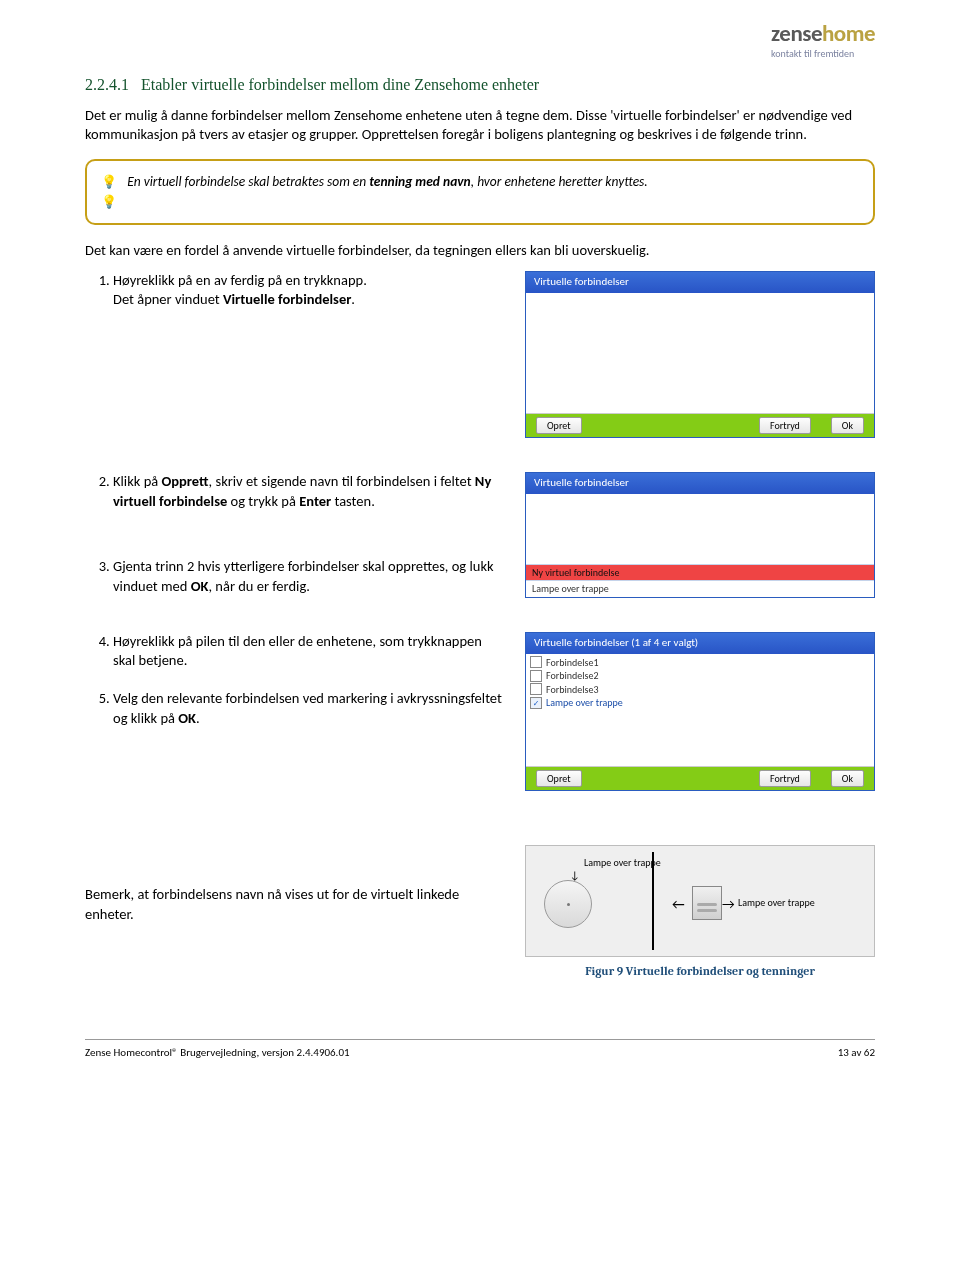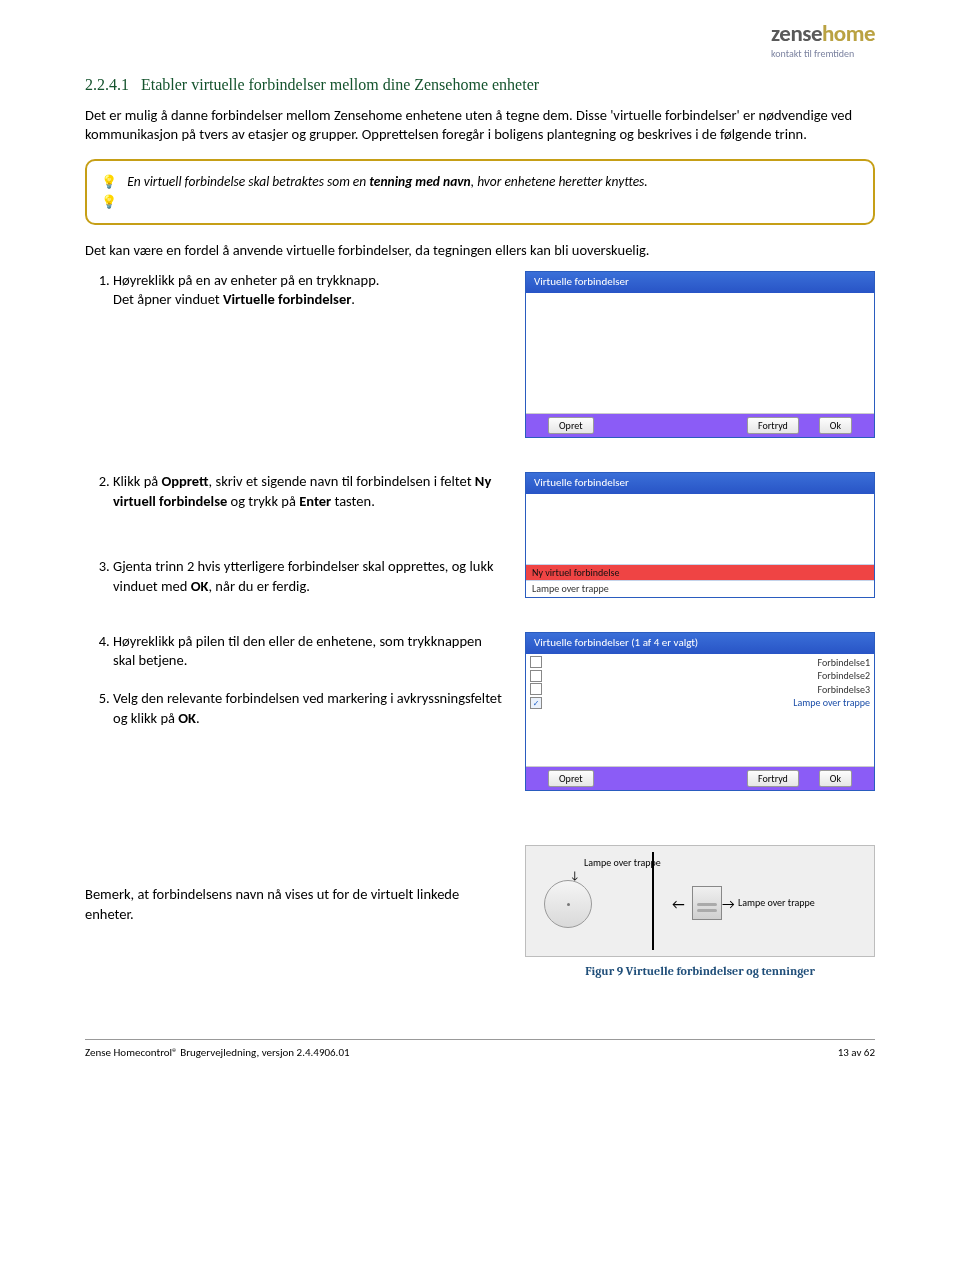--- a/index.html
+++ b/index.html
@@ -68,23 +68,23 @@
     background: linear-gradient(#3a6fd8, #2854c6);
     color: #fff;
     padding: 3px 8px;
     font-weight: 400;
     font-size: 11px;
   }
   .win-body { min-height: 120px; background:#fff; }
   .win-body.med { min-height: 70px; }
   .win-body.small { min-height: 56px; }
   .win-footer {
-    background: #8b5cf6;
+    background: #84cc16;
     border-top: 1px solid #ccc;
-    padding: 3px 22px;
+    padding: 3px 10px;
     display: flex;
     justify-content: space-between;
   }
   .win-footer .right { display: flex; gap: 20px; }
   .wbtn {
     background: linear-gradient(#fdfdfd, #e6e6e6);
     border: 1px solid #9a9a9a;
     border-radius: 2px;
     padding: 1px 10px;
     font-size: 10px;
@@ -95,21 +95,21 @@
     padding: 1px 6px;
     font-size: 10px;
     color: #333;
   }
   .list-row.sel {
     background: #ef4444;
     border-top: 1px solid #c5d3ea;
     border-bottom: 1px solid #c5d3ea;
     color:#111;
   }
-  .chk-row { display:flex; align-items:center; gap:12px; padding:0 4px; font-size:10px; color:#333;justify-content:space-between;}
+  .chk-row { display:flex; align-items:center; gap:4px; padding:0 4px; font-size:10px; color:#333;}
   .chk { width:10px; height:10px; border:1px solid #888; display:inline-flex; align-items:center; justify-content:center; font-size:8px; color:#1a5dc7; background:#fff;}
   .chk.checked { background:#eaf1fb; }
   .chk-row.hilite .lbl { color:#1a4da8; }
   .fig-caption {
     color:#1f4e79;
     font-family: Cambria, Georgia, serif;
     font-size:12px;
     font-weight:700;
     text-align:center;
     margin-top:6px;
@@ -184,21 +184,21 @@
         <span class="bulb">💡</span>
       </div>
     </div>
 
     <p class="para">Det kan være en fordel å anvende virtuelle forbindelser, da tegningen ellers kan bli uoverskuelig.</p>
 
     <div class="two-col">
       <div class="left-col">
         <ol class="steps" start="1">
           <li>
-            <span>Høyreklikk på en av enheter på en trykknapp.</span><br>
+            <span>Høyreklikk på en av ferdig på en trykknapp.</span><br>
             <span>Det åpner vinduet </span><span class="bold">Virtuelle forbindelser</span><span>.</span>
           </li>
         </ol>
       </div>
       <div class="right-col">
         <div class="win">
           <div class="win-title">Virtuelle forbindelser</div>
           <div class="win-body"></div>
           <div class="win-footer">
             <span class="wbtn">Opret</span>

